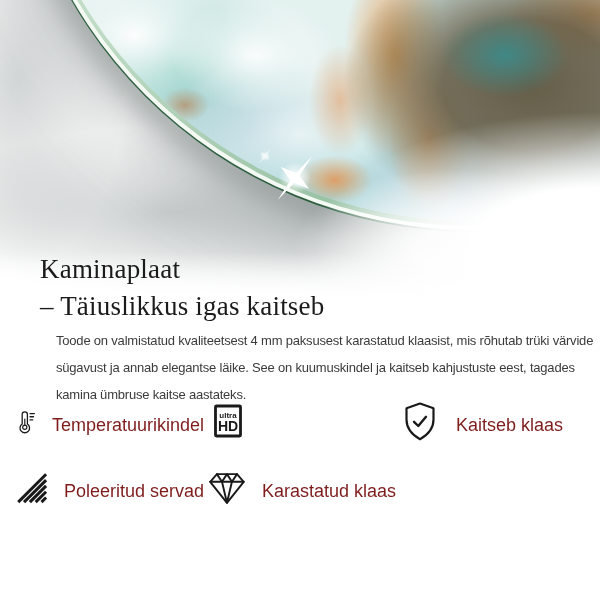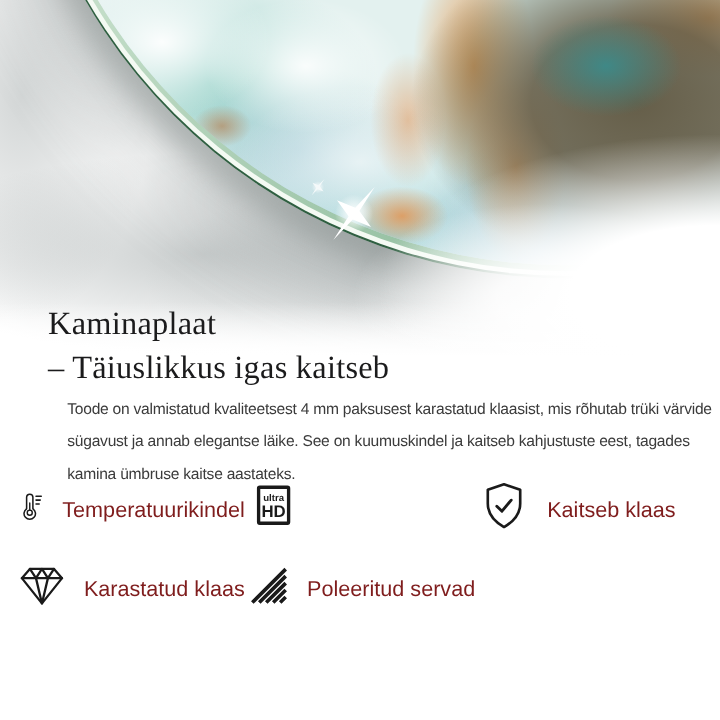--- a/index.html
+++ b/index.html
@@ -173,28 +173,28 @@
   <div class="feature">
     <svg class="feature-icon" viewBox="0 0 48 48">
       <path class="ln" d="M24 5.5 L37.5 10.2 L37.5 21.5 C37.5 30.8 31.7 36.9 24 41.2 C16.3 36.9 10.5 30.8 10.5 21.5 L10.5 10.2 Z"></path>
       <path class="ln" style="stroke-width:2.4" d="M18 23.8 L22.3 28 L30 18.8"></path>
     </svg>
     <div class="feature-label">Kaitseb klaas</div>
   </div>
 
   <div class="feature">
     <svg class="feature-icon" viewBox="0 0 48 48">
+      <path class="ln ln-hatch" d="M7.5 41 L41 7.5 M14.5 41 L41 14.5 M21.5 41 L41 21.5 M28.5 41 L41 28.5 M35.5 41 L41 35.5"></path>
+    </svg>
+    <div class="feature-label">Poleeritud servad</div>
+  </div>
+
+  <div class="feature">
+    <svg class="feature-icon" viewBox="0 0 48 48">
       <path class="ln ln-thin" d="M13.5 9.5 L34.5 9.5 L41.5 17.5 L24 39.5 L6.5 17.5 Z"></path>
       <line class="ln ln-thin" x1="6.5" y1="17.5" x2="41.5" y2="17.5"></line>
       <path class="ln ln-thin" d="M13.5 9.5 L18.8 17.5 L24 39.5 M34.5 9.5 L29.2 17.5 L24 39.5 M18.8 17.5 L24 9.5 L29.2 17.5"></path>
     </svg>
     <div class="feature-label">Karastatud klaas</div>
   </div>
 
-  <div class="feature">
-    <svg class="feature-icon" viewBox="0 0 48 48">
-      <path class="ln ln-hatch" d="M7.5 41 L41 7.5 M14.5 41 L41 14.5 M21.5 41 L41 21.5 M28.5 41 L41 28.5 M35.5 41 L41 35.5"></path>
-    </svg>
-    <div class="feature-label">Poleeritud servad</div>
-  </div>
-
 
 </div>
 
 </body></html>

